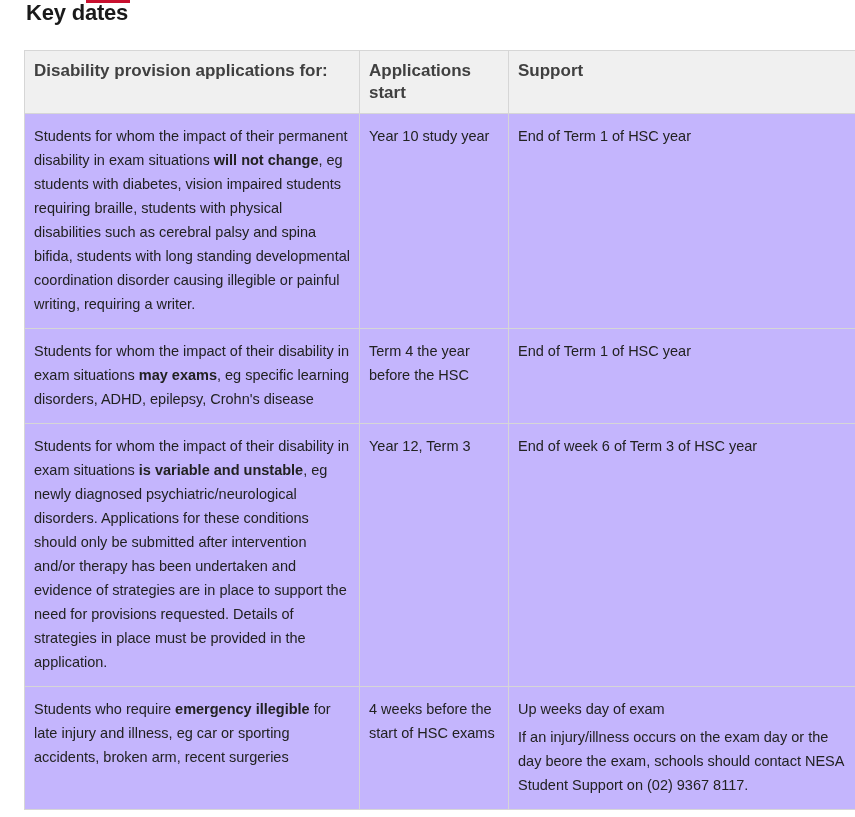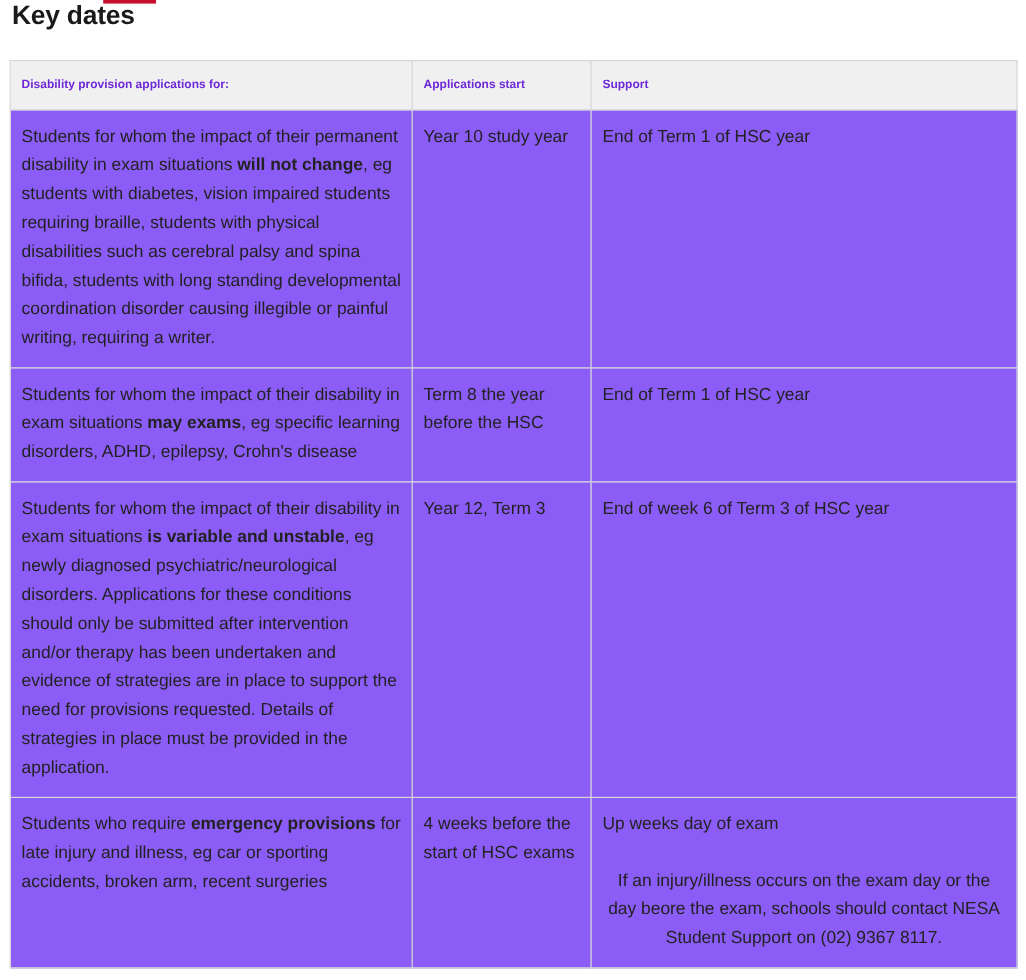--- a/index.html
+++ b/index.html
@@ -12,21 +12,21 @@
     height: 817px;
     font-family: "Liberation Sans", sans-serif;
     color: #1a1a1a;
     overflow: hidden;
   }
   .page {
     position: relative;
     width: 855px;
     height: 817px;
     box-sizing: border-box;
-    padding: 0 8px;
+    padding: 0 24px;
   }
   .top-rule {
     position: absolute;
     top: 0;
     left: 86px;
     width: 44px;
     height: 3px;
     background: #c8102e;
   }
   .page-title {
@@ -48,41 +48,40 @@
   table.key-dates th,
   table.key-dates td {
     border: 1px solid #d6d6d6;
     vertical-align: top;
     text-align: left;
     padding: 10px 9px 12px 9px;
     line-height: 24px;
   }
   table.key-dates thead th {
     background: #f0f0f0;
-    font-size: 10px;
+    font-size: 17px;
     font-weight: bold;
-    color: #6d28d9;
+    color: #404040;
     padding-top: 9px;
     padding-bottom: 9px;
     line-height: 22px;
   }
   table.key-dates tbody td {
     font-size: 14.5px;
     color: #222222;
-    background: #8b5cf6;
+    background: #c4b5fd;
   }
   col.c1 { width: 335px; }
   col.c2 { width: 149px; }
   col.c3 { width: 355px; }
   .cell-p {
     margin: 0;
   }
   .cell-p + .cell-p {
-    margin-top: 23px;
-    text-align: center;
+    margin-top: 4px;
   }
   b { font-weight: bold; }
 </style>
 </head>
 <body>
 
 <div class="page">
 
   <div class="top-rule" style="background: rgb(200, 16, 46);"></div>
 
@@ -108,37 +107,37 @@
           </td>
         <td>Year 10 study year</td>
         <td>
             <p class="cell-p">End of Term 1 of HSC year</p>
           </td>
       </tr>
       <tr>
         <td>
             <p class="cell-p">Students for whom the impact of their disability in exam situations <b>may exams</b>, eg specific learning disorders, ADHD, epilepsy, Crohn's disease</p>
           </td>
-        <td>Term 8 the year before the HSC</td>
+        <td>Term 4 the year before the HSC</td>
         <td>
             <p class="cell-p">End of Term 1 of HSC year</p>
           </td>
       </tr>
       <tr>
         <td>
             <p class="cell-p">Students for whom the impact of their disability in exam situations <b>is variable and unstable</b>, eg newly diagnosed psychiatric/neurological disorders. Applications for these conditions should only be submitted after intervention and/or therapy has been undertaken and evidence of strategies are in place to support the need for provisions requested. Details of strategies in place must be provided in the application.</p>
           </td>
         <td>Year 12, Term 3</td>
         <td>
             <p class="cell-p">End of week 6 of Term 3 of HSC year</p>
           </td>
       </tr>
       <tr>
         <td>
-            <p class="cell-p">Students who require <b>emergency provisions</b> for late injury and illness, eg car or sporting accidents, broken arm, recent surgeries</p>
+            <p class="cell-p">Students who require <b>emergency illegible</b> for late injury and illness, eg car or sporting accidents, broken arm, recent surgeries</p>
           </td>
         <td>4 weeks before the start of HSC exams</td>
         <td>
             <p class="cell-p">Up weeks day of exam</p>
             <p class="cell-p">If an injury/illness occurs on the exam day or the day beore the exam, schools should contact NESA Student Support on (02) 9367 8117.</p>
           </td>
       </tr>
     </tbody>
   </table>
 

